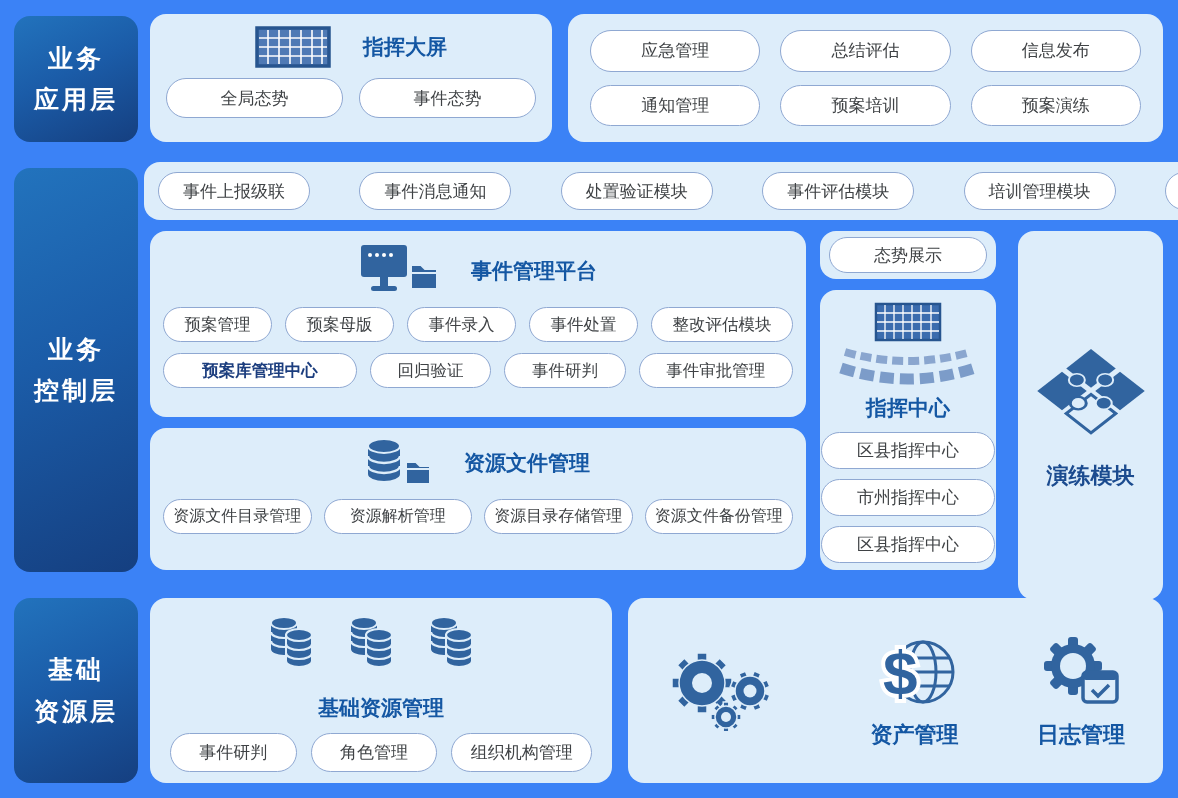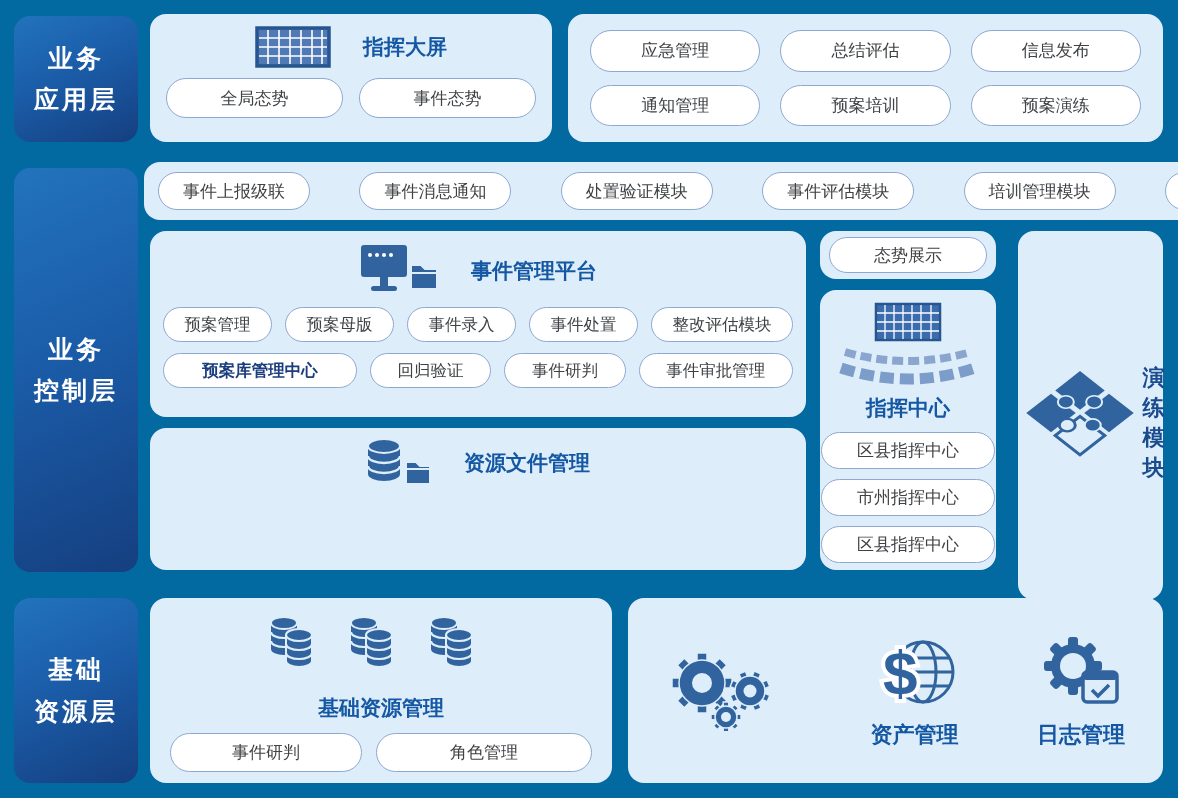--- a/index.html
+++ b/index.html
@@ -1,36 +1,36 @@
 <!DOCTYPE html>
 <html><head>
 <meta charset="utf-8">
 <style>
   html,body{margin:0;padding:0;background:#fff;}
-  .canvas{position:relative;width:1178px;height:798px;background:#0369a1;overflow:hidden;
+  .canvas{position:relative;width:1178px;height:798px;background:#3b82f6;overflow:hidden;
     font-family:"Liberation Sans","DejaVu Sans",sans-serif;}
 
   
   .layer{position:absolute;border-radius:16px;color:#fff;font-weight:bold;font-size:25px;
     letter-spacing:3px;display:flex;flex-direction:column;align-items:center;justify-content:center;
     line-height:1.65;background:linear-gradient(155deg,#2273bd 0%,#1b5ca8 45%,#153f80 100%);}
   .layer-app{left:14px;top:16px;width:124px;height:126px;}
   .layer-ctl{left:14px;top:168px;width:124px;height:404px;}
   .layer-res{left:14px;top:598px;width:124px;height:185px;}
 
   
   .panel{position:absolute;background:#ddedfa;border-radius:16px;box-sizing:border-box;}
   .panel-screen{left:150px;top:14px;width:402px;height:128px;padding:12px 14px 12px;}
   .panel-appmods{left:568px;top:14px;width:595px;height:128px;padding:16px 22px;}
   .panel-ctlrow{left:144px;top:162px;width:1153px;height:58px;padding:0 14px;display:flex;align-items:center;justify-content:space-between;}
   .panel-emp{left:150px;top:231px;width:656px;height:186px;padding:8px 13px;}
   .panel-rfm{left:150px;top:428px;width:656px;height:142px;padding:6px 13px;}
   .panel-situ{left:820px;top:231px;width:176px;height:48px;padding:6px 9px;}
   .panel-cc{left:820px;top:290px;width:176px;height:280px;padding:12px 1px;display:flex;flex-direction:column;align-items:center;}
-  .panel-drill{left:1018px;top:231px;width:145px;height:369px;display:flex;flex-direction:row;align-items:center;justify-content:center;}
+  .panel-drill{left:1018px;top:231px;width:145px;height:369px;display:flex;flex-direction:column;align-items:center;justify-content:center;}
   .panel-brm{left:150px;top:598px;width:462px;height:185px;padding:10px 16px;display:flex;flex-direction:column;align-items:center;}
   .panel-ops{left:628px;top:598px;width:535px;height:185px;display:flex;align-items:center;justify-content:space-between;padding:0 36px;}
 
   
   .pill{background:#fff;border:1.6px solid #8fa8d2;border-radius:999px;box-sizing:border-box;
     display:flex;align-items:center;justify-content:center;color:#3f4245;font-size:17px;
     height:38px;padding:0 16px;white-space:nowrap;}
   .pill.bold{font-weight:bold;color:#1b3d7e;}
 
   .hdr{display:flex;align-items:center;justify-content:center;gap:32px;}
@@ -175,20 +175,26 @@
           <path d="M2 10 v28 a16 7 0 0 0 32 0 v-28 z" fill="#31649f"></path>
           <ellipse cx="18" cy="10" rx="16" ry="7" fill="#31649f" stroke="#ddedfa" stroke-width="2"></ellipse>
           <path d="M2 20 a16 7 0 0 0 32 0" fill="none" stroke="#ddedfa" stroke-width="2.4"></path>
           <path d="M2 30 a16 7 0 0 0 32 0" fill="none" stroke="#ddedfa" stroke-width="2.4"></path>
           <path d="M40 26 l10 0 4 4 10 0 0 18 -24 0 z" fill="#31649f" stroke="#ddedfa" stroke-width="2"></path>
           <path d="M40 33 l24 0" stroke="#ddedfa" stroke-width="2"></path>
         </svg>
       </span>
       <span class="sec-title">资源文件管理</span>
     </div>
+    <div class="rfm-row">
+        <span class="pill">资源文件目录管理</span>
+        <span class="pill">资源解析管理</span>
+        <span class="pill">资源目录存储管理</span>
+        <span class="pill">资源文件备份管理</span>
+      </div>
   </div>
 
   <div class="panel panel-situ">
     <div class="pill">态势展示</div>
   </div>
 
   <div class="panel panel-cc">
     <span>
       <svg width="146" height="88" viewBox="0 0 146 88">
         <rect x="41" y="2" width="64" height="36" fill="#3b6cae" stroke="#27558f" stroke-width="2.5"></rect>
@@ -255,20 +261,21 @@
         </defs>
         <use href="#dbpair" x="8" y="8"></use>
         <use href="#dbpair" x="88" y="8"></use>
         <use href="#dbpair" x="168" y="8"></use>
       </svg>
     </span>
     <div class="brm-title">基础资源管理</div>
     <div class="brm-pills">
         <span class="pill">事件研判</span>
         <span class="pill">角色管理</span>
+        <span class="pill">组织机构管理</span>
       </div>
   </div>
 
   <div class="panel panel-ops">
     <div class="ops-item">
       <span>
         <svg width="130" height="80" viewBox="0 0 130 80">
           <g fill="#31649f" stroke="#ddedfa" stroke-width="1.5">
             <g>
               <g transform="translate(38,32)">

